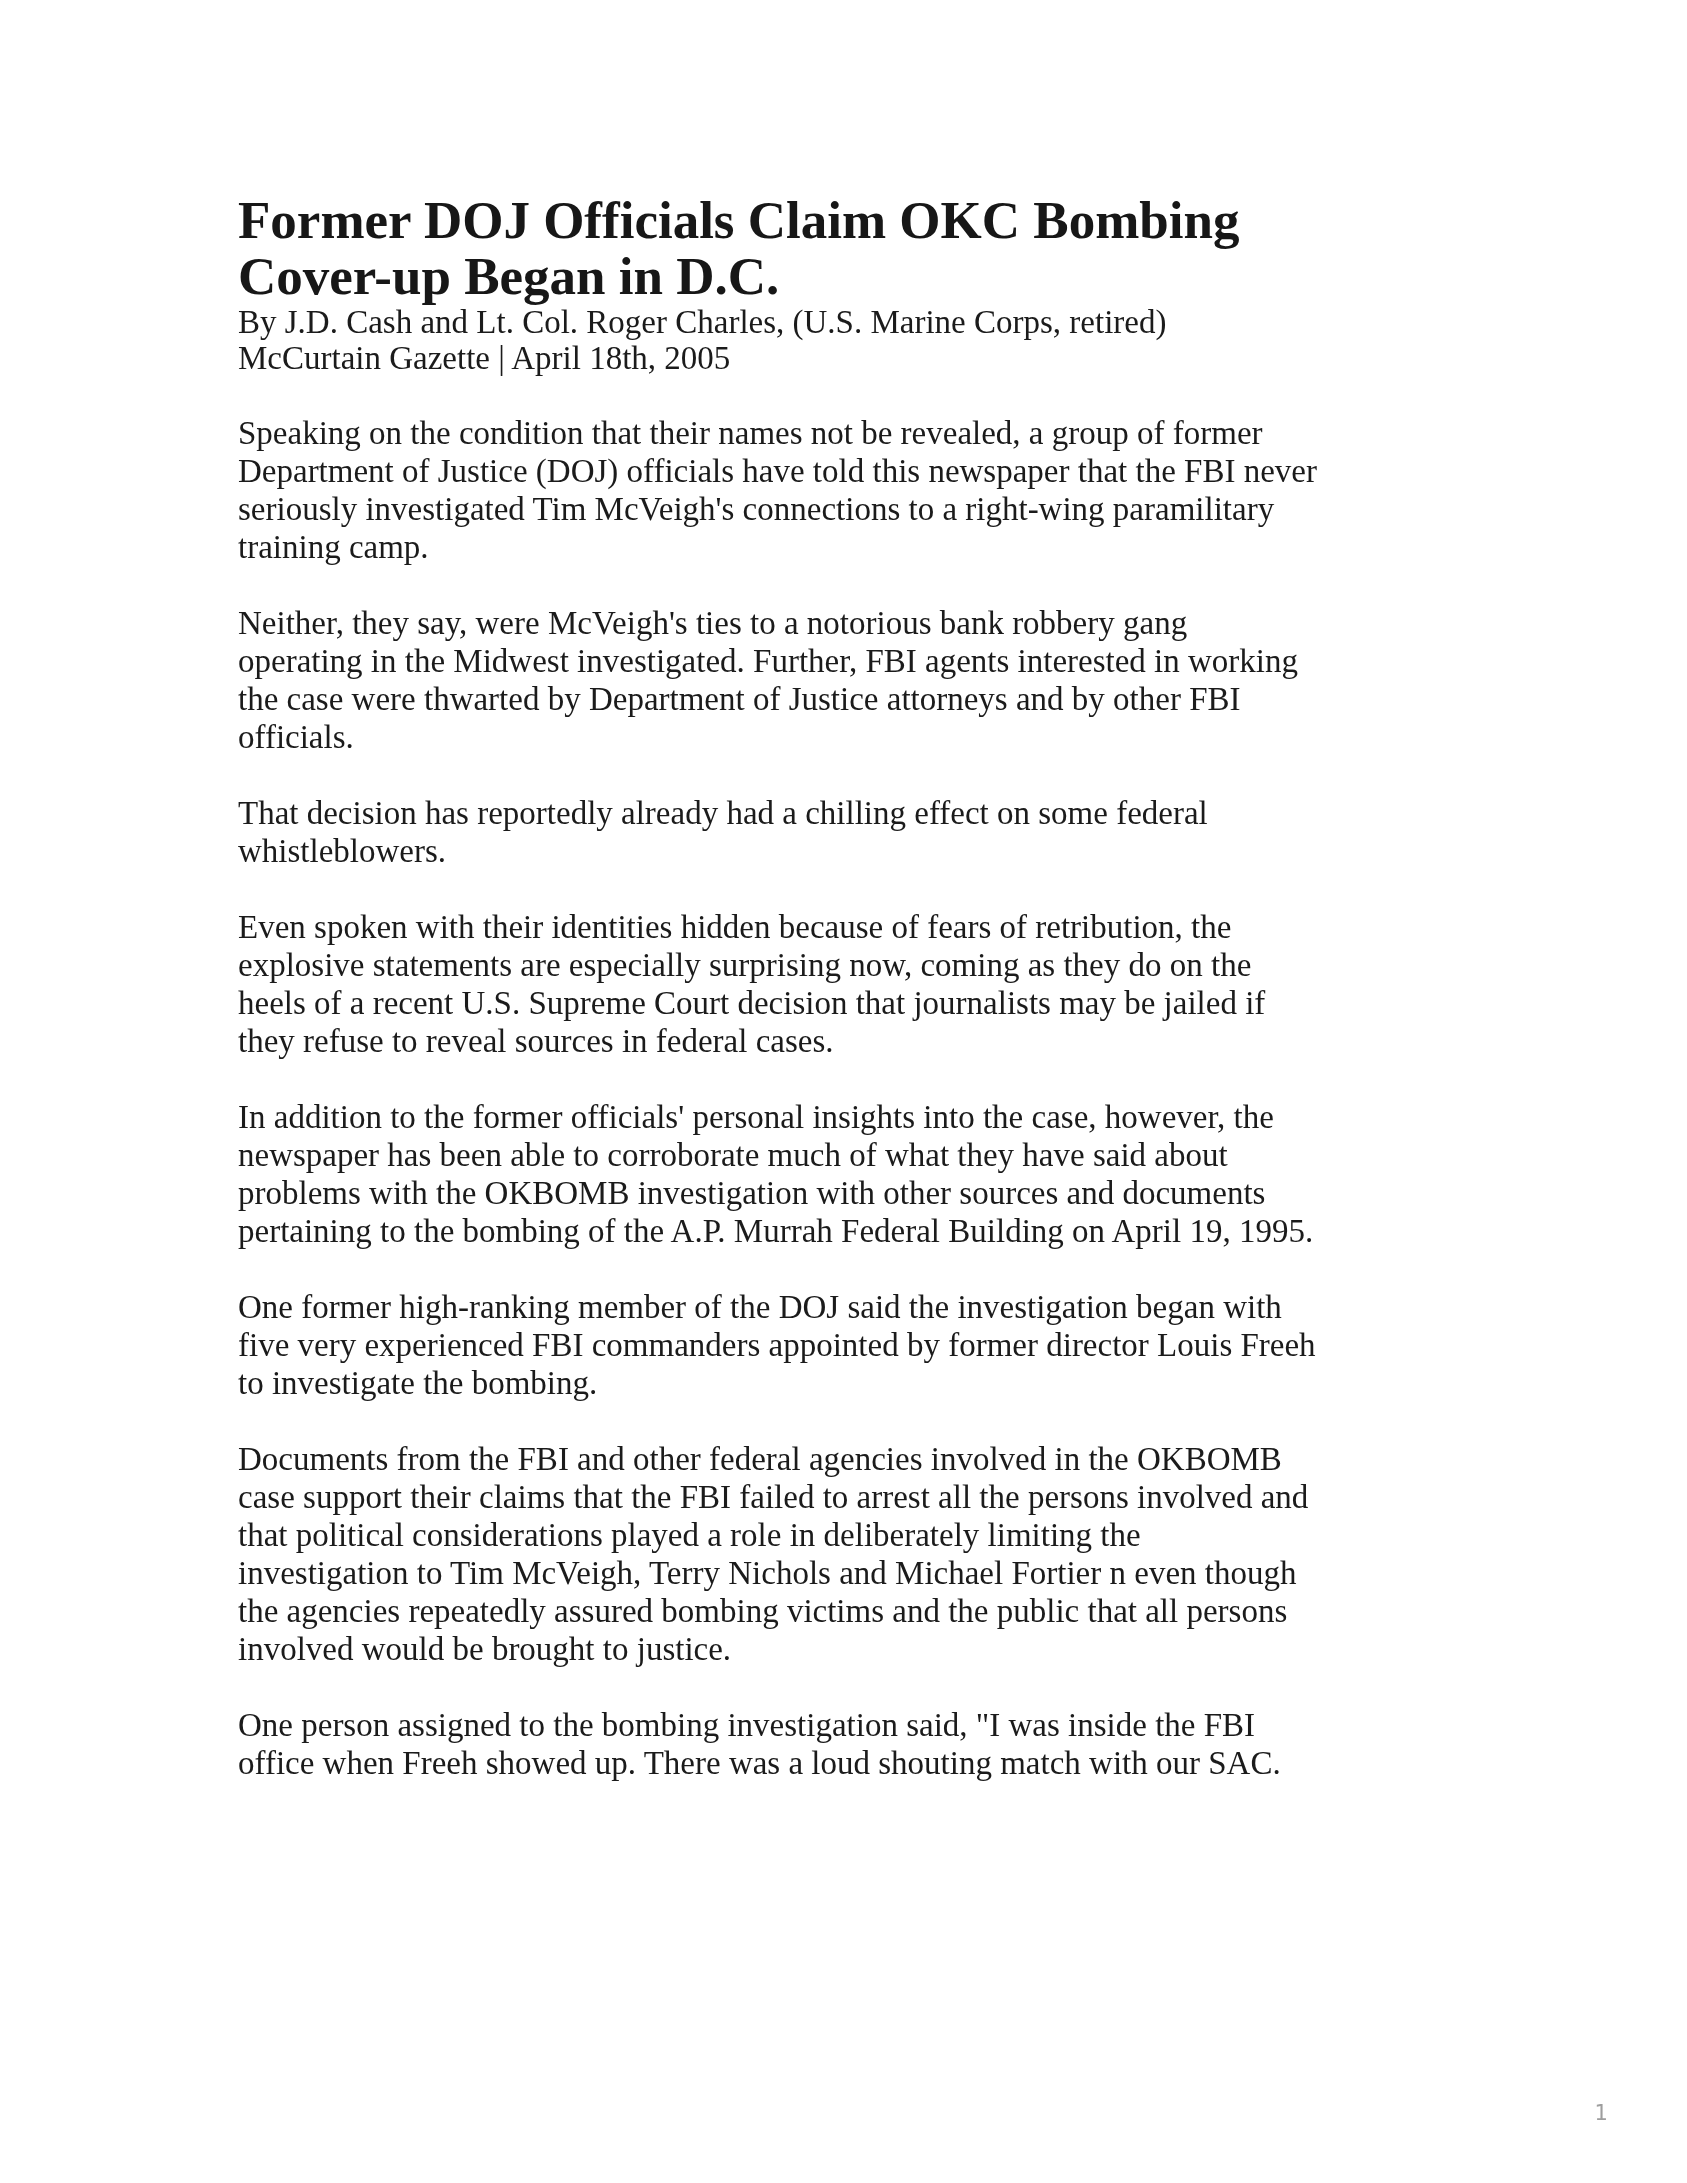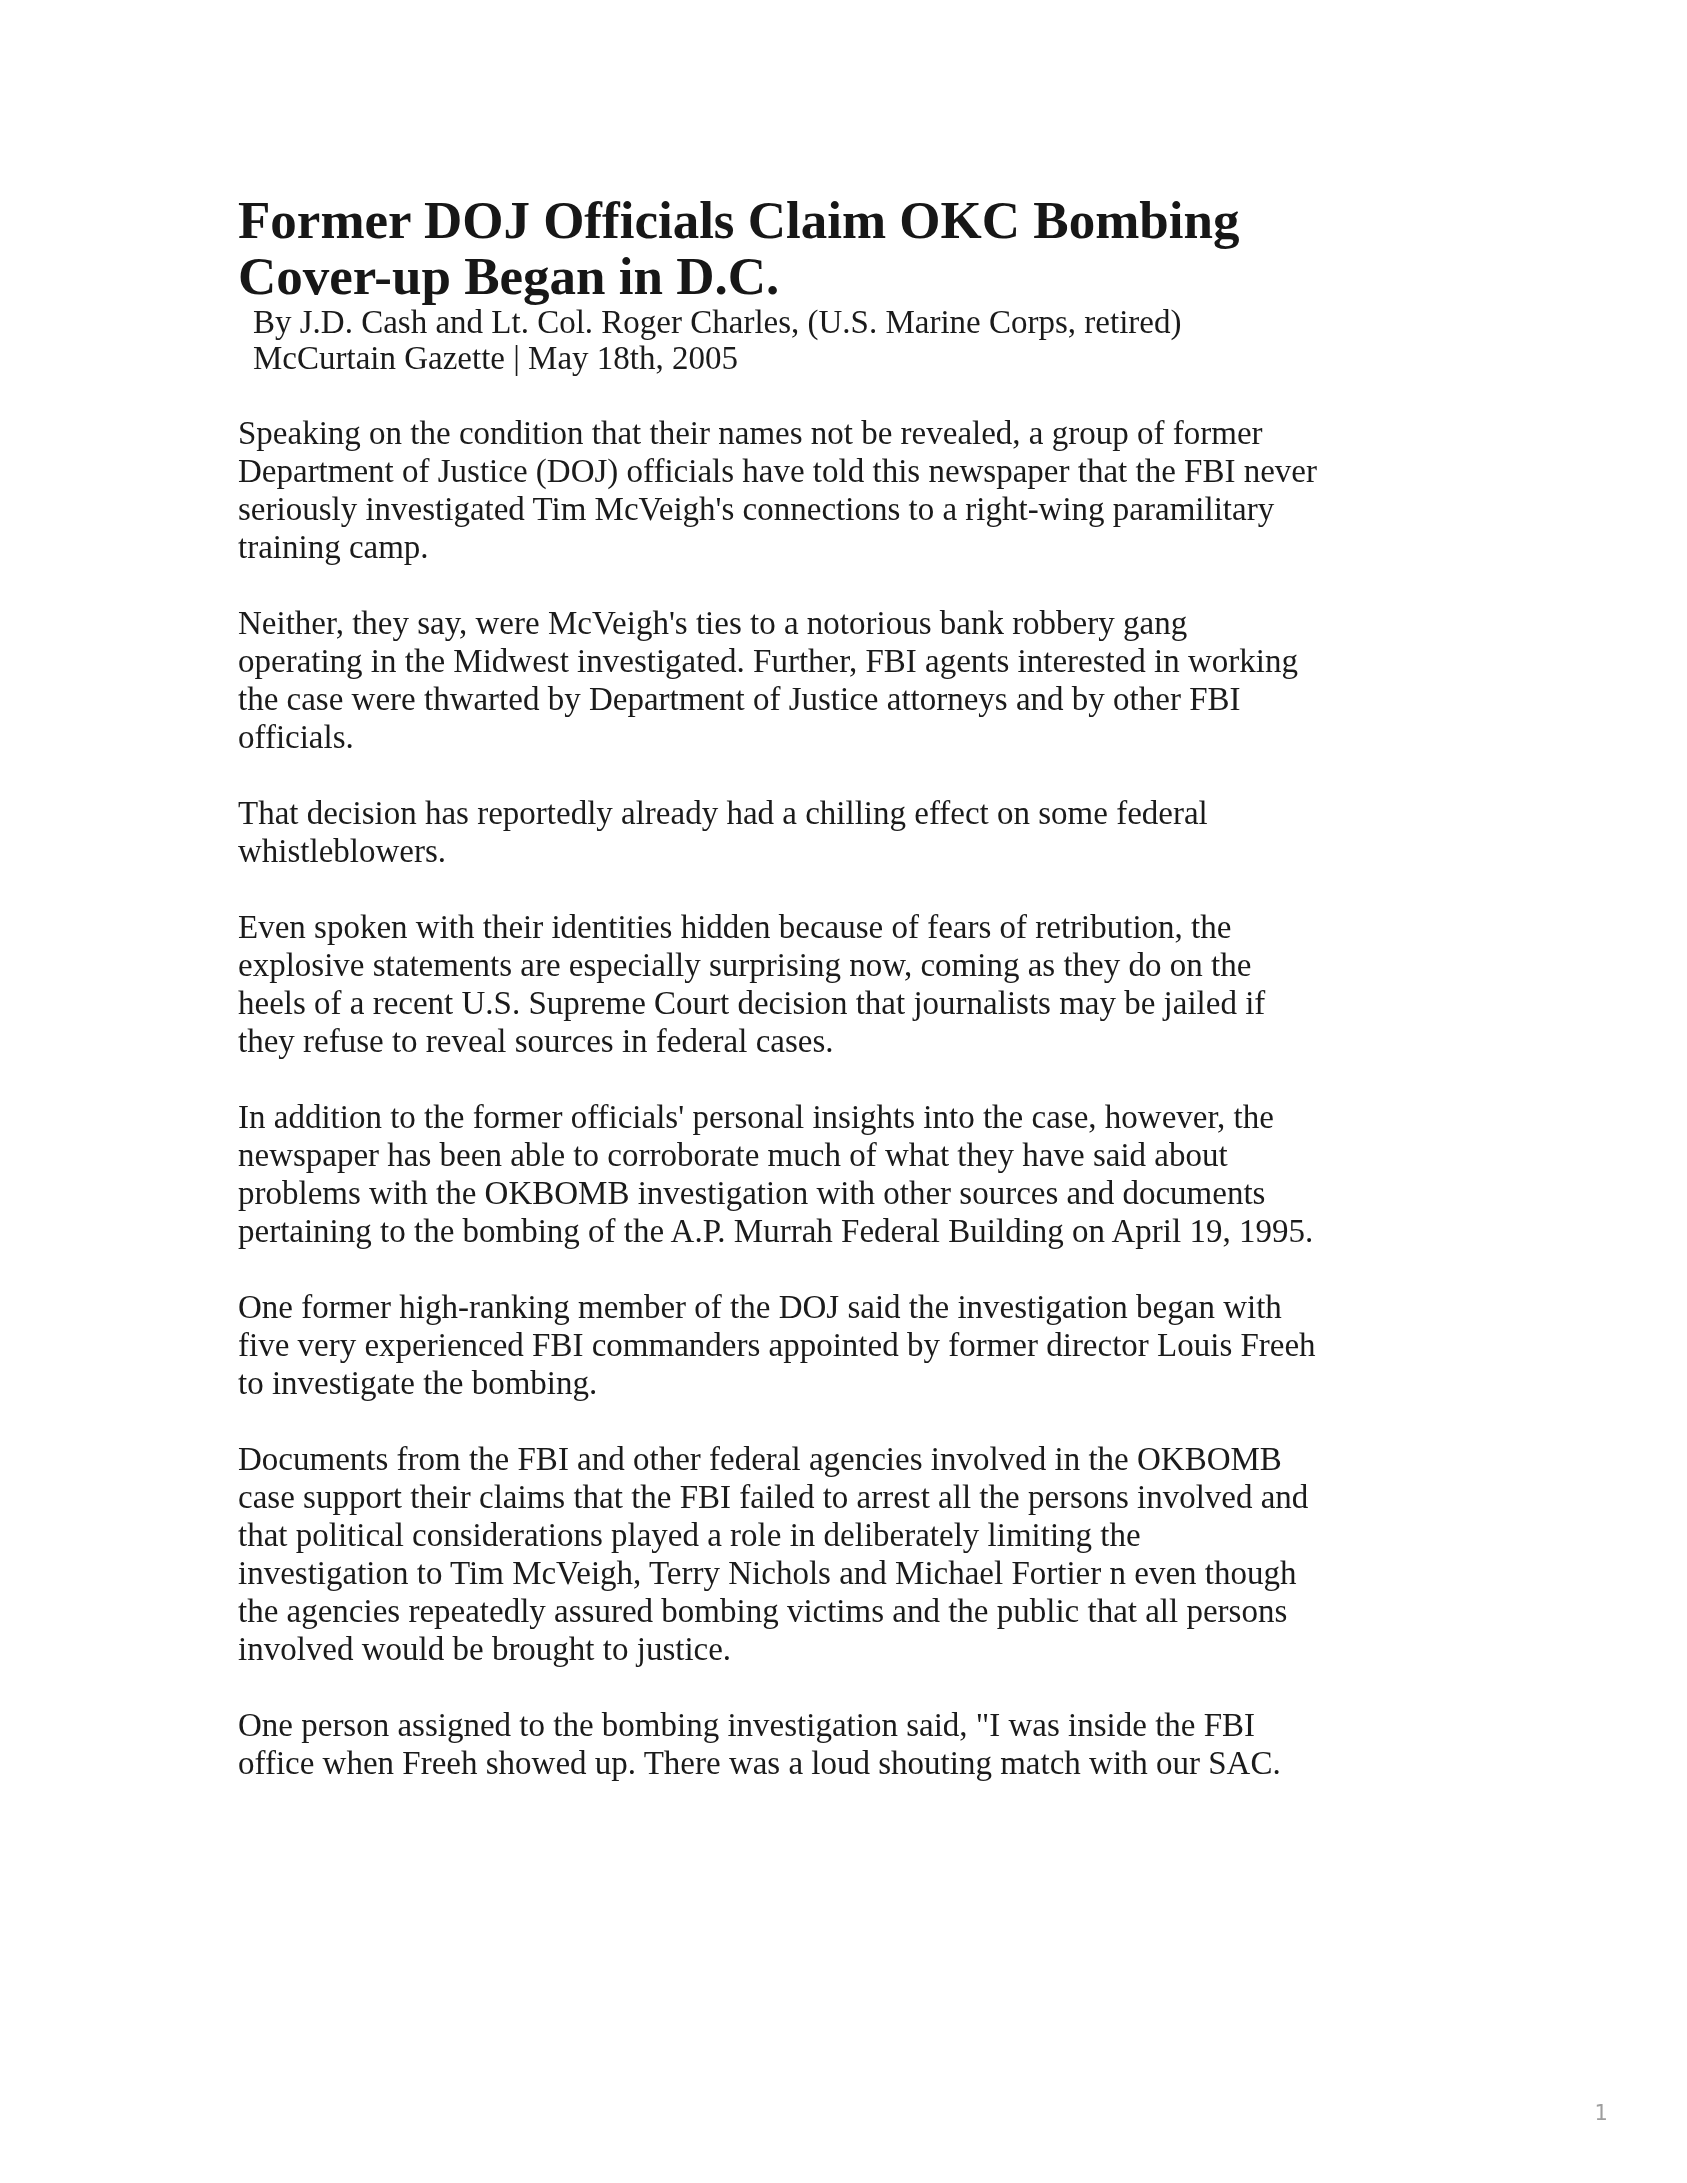--- a/index.html
+++ b/index.html
@@ -27,21 +27,20 @@
     font-size: 53px;
     line-height: 56px;
     font-weight: 700;
     white-space: pre-line;
     color: #171717;
   }
   .byline {
     font-size: 33px;
     line-height: 36px;
     white-space: pre-line;
-    margin-left: 15px;
   }
   .body p {
     margin: 38px 0 0 0;
     font-size: 33px;
     line-height: 38px;
     white-space: pre-line;
   }
   .page-number {
     position: absolute;
     left: 1588px;
@@ -54,21 +53,21 @@
   }
 </style>
 </head>
 <body>
 
 <div class="page">
   <article class="article">
     <h1 class="title">Former DOJ Officials Claim OKC Bombing
 Cover-up Began in D.C.</h1>
     <div class="byline">By J.D. Cash and Lt. Col. Roger Charles, (U.S. Marine Corps, retired)</div>
-    <div class="byline">McCurtain Gazette | May 18th, 2005</div>
+    <div class="byline">McCurtain Gazette | April 18th, 2005</div>
     <div class="body" id="article-body">
         <p>Speaking on the condition that their names not be revealed, a group of former
 Department of Justice (DOJ) officials have told this newspaper that the FBI never
 seriously investigated Tim McVeigh's connections to a right-wing paramilitary
 training camp.</p>
         <p>Neither, they say, were McVeigh's ties to a notorious bank robbery gang
 operating in the Midwest investigated. Further, FBI agents interested in working
 the case were thwarted by Department of Justice attorneys and by other FBI
 officials.</p>
         <p>That decision has reportedly already had a chilling effect on some federal

